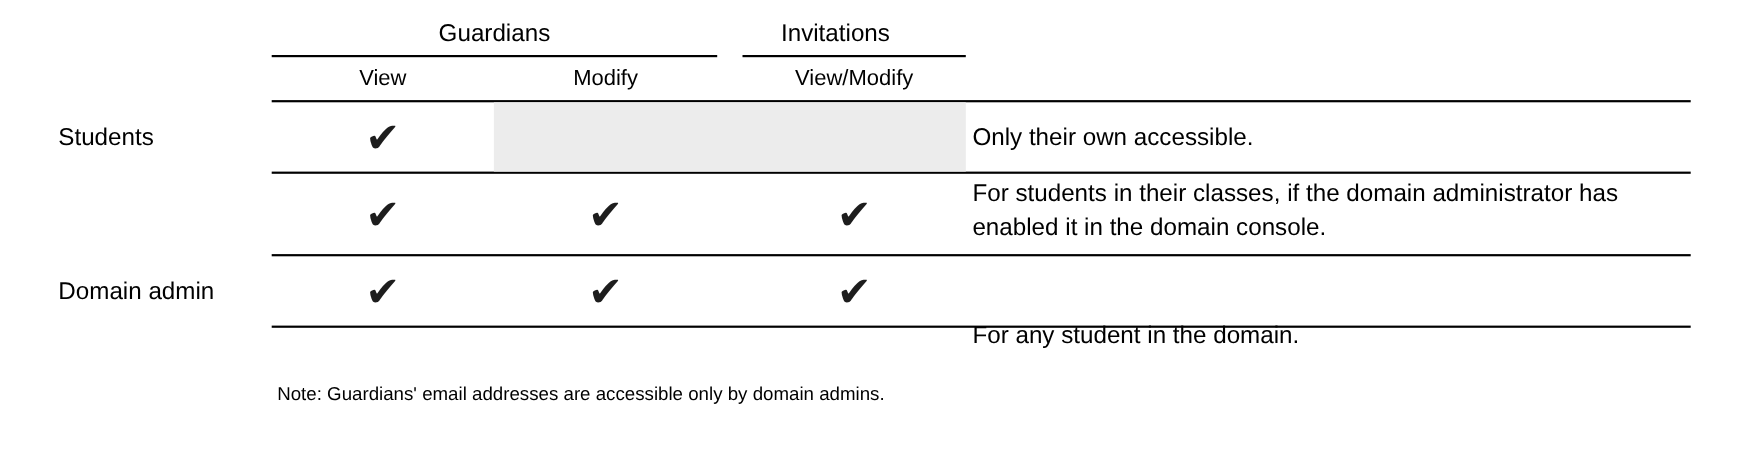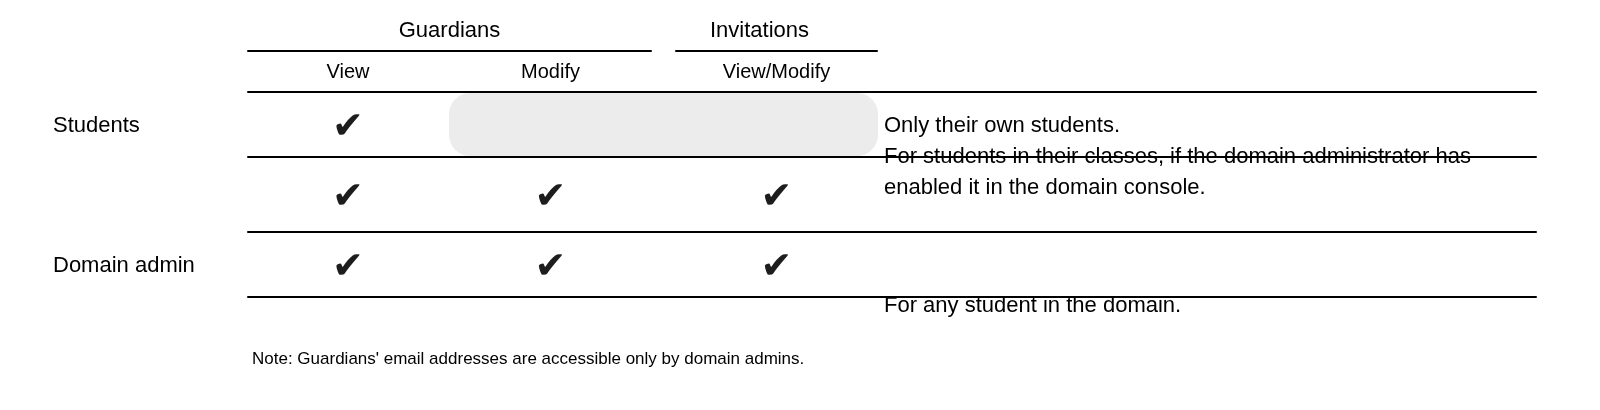--- a/index.html
+++ b/index.html
@@ -1,15 +1,15 @@
 <!DOCTYPE html>
 <html><head>
 <meta charset="utf-8">
 <style>
-  * { margin: 0; padding: 0; box-sizing: border-box; border-radius: 21px; }
+  * { margin: 0; padding: 0; box-sizing: border-box; }
   html, body { background: #ffffff; }
   .screen {
     position: relative;
     width: 1600px;
     height: 410px;
     background: #ffffff;
     color: #000000;
     font-family: "Liberation Sans", sans-serif;
     overflow: hidden;
   }
@@ -59,19 +59,19 @@
   <div class="abs center check" style="left: 247px; top: 93px; width: 202px; height: 63px; color: rgb(29, 29, 29);">✔</div>
 
   <div class="abs center check" style="left: 247px; top: 158px; width: 202px; height: 73px; color: rgb(29, 29, 29);">✔</div>
   <div class="abs center check" style="left: 449px; top: 158px; width: 203px; height: 73px; color: rgb(29, 29, 29);">✔</div>
   <div class="abs center check" style="left: 675px; top: 158px; width: 203px; height: 73px; color: rgb(29, 29, 29);">✔</div>
 
   <div class="abs center check" style="left: 247px; top: 233px; width: 202px; height: 63px; color: rgb(29, 29, 29);">✔</div>
   <div class="abs center check" style="left: 449px; top: 233px; width: 203px; height: 63px; color: rgb(29, 29, 29);">✔</div>
   <div class="abs center check" style="left: 675px; top: 233px; width: 203px; height: 63px; color: rgb(29, 29, 29);">✔</div>
 
-  <div class="abs vleft note" style="left:884px; top:93px;  width:650px; height:63px;">Only their own students.</div>
-  <div class="abs vleft note" style="left:884px; top:142px; width:650px; height:58px;">For students in their classes, if the domain administrator has enabled it in the domain console.</div>
+  <div class="abs vleft note" style="left:884px; top:93px;  width:650px; height:63px;">Only their own accessible.</div>
+  <div class="abs vleft note" style="left:884px; top:162px; width:650px; height:58px;">For students in their classes, if the domain administrator has enabled it in the domain console.</div>
   <div class="abs vleft note" style="left:884px; top:233px; width:650px; height:63px;margin-top:40px;">For any student in the domain.</div>
 
   <div class="abs footnote" style="left:252px; top:346px; width:1100px;">Note: Guardians' email addresses are accessible only by domain admins.</div>
 
 </div>
 
 </body></html>

